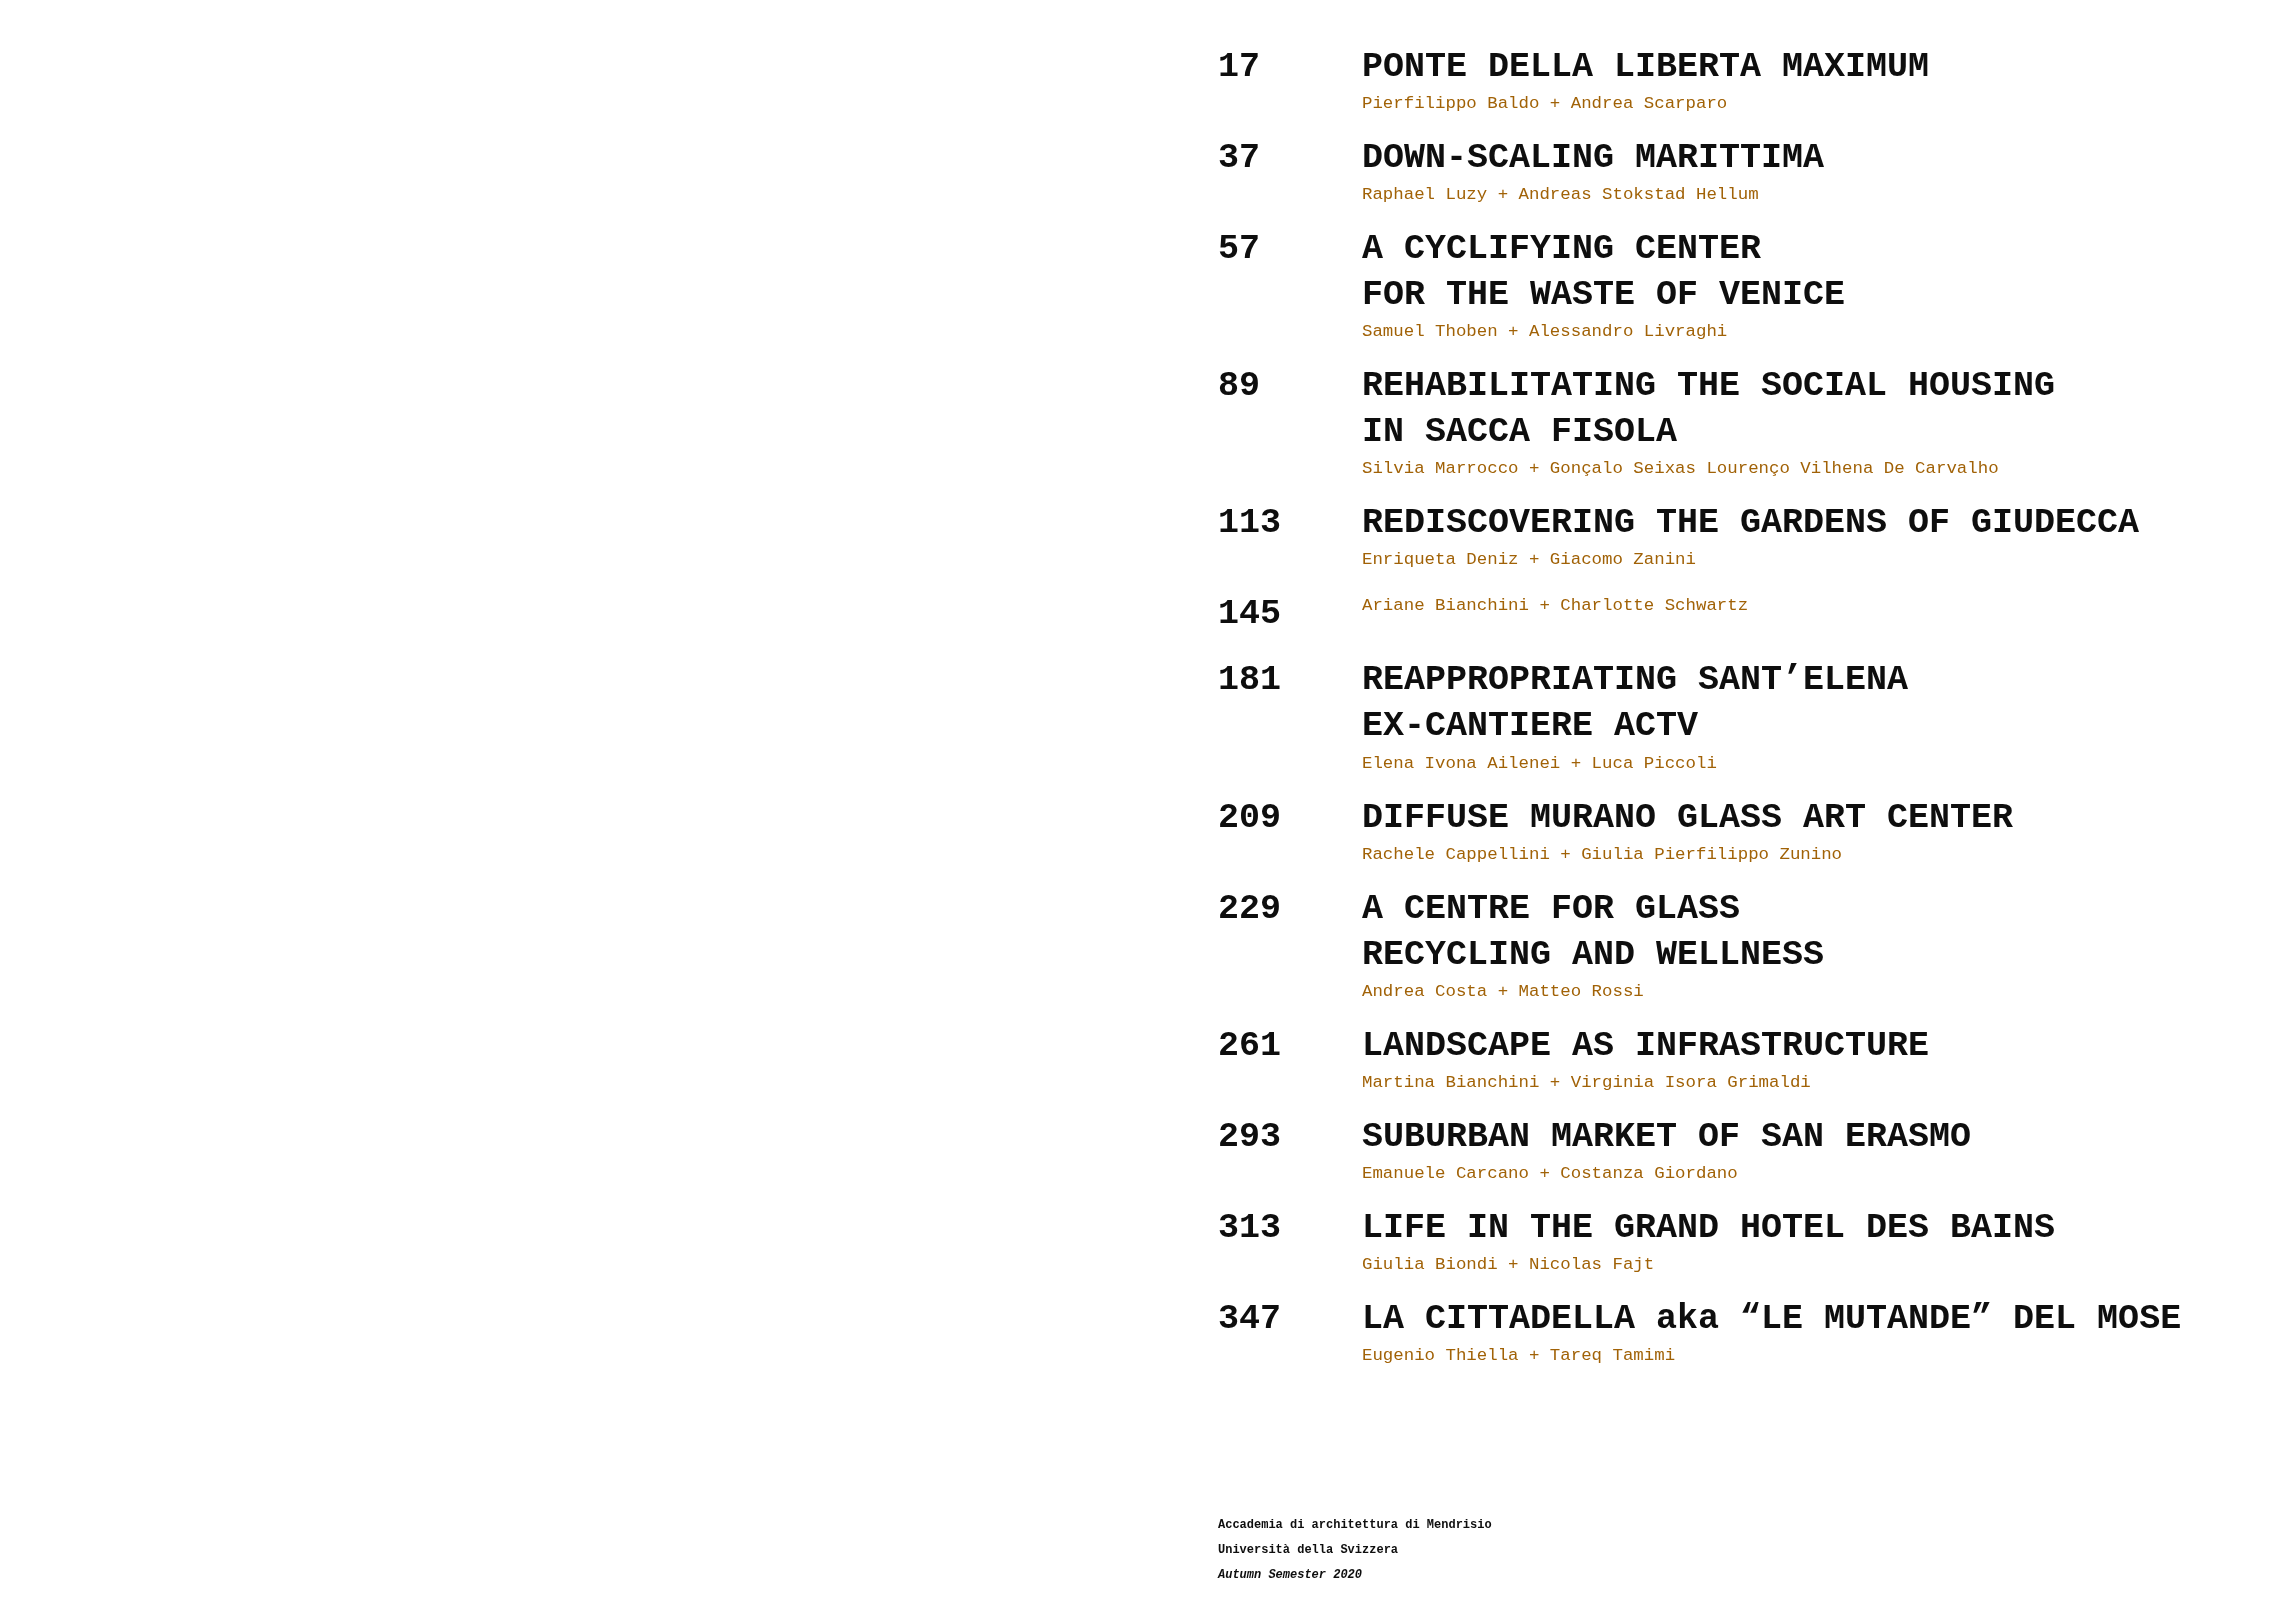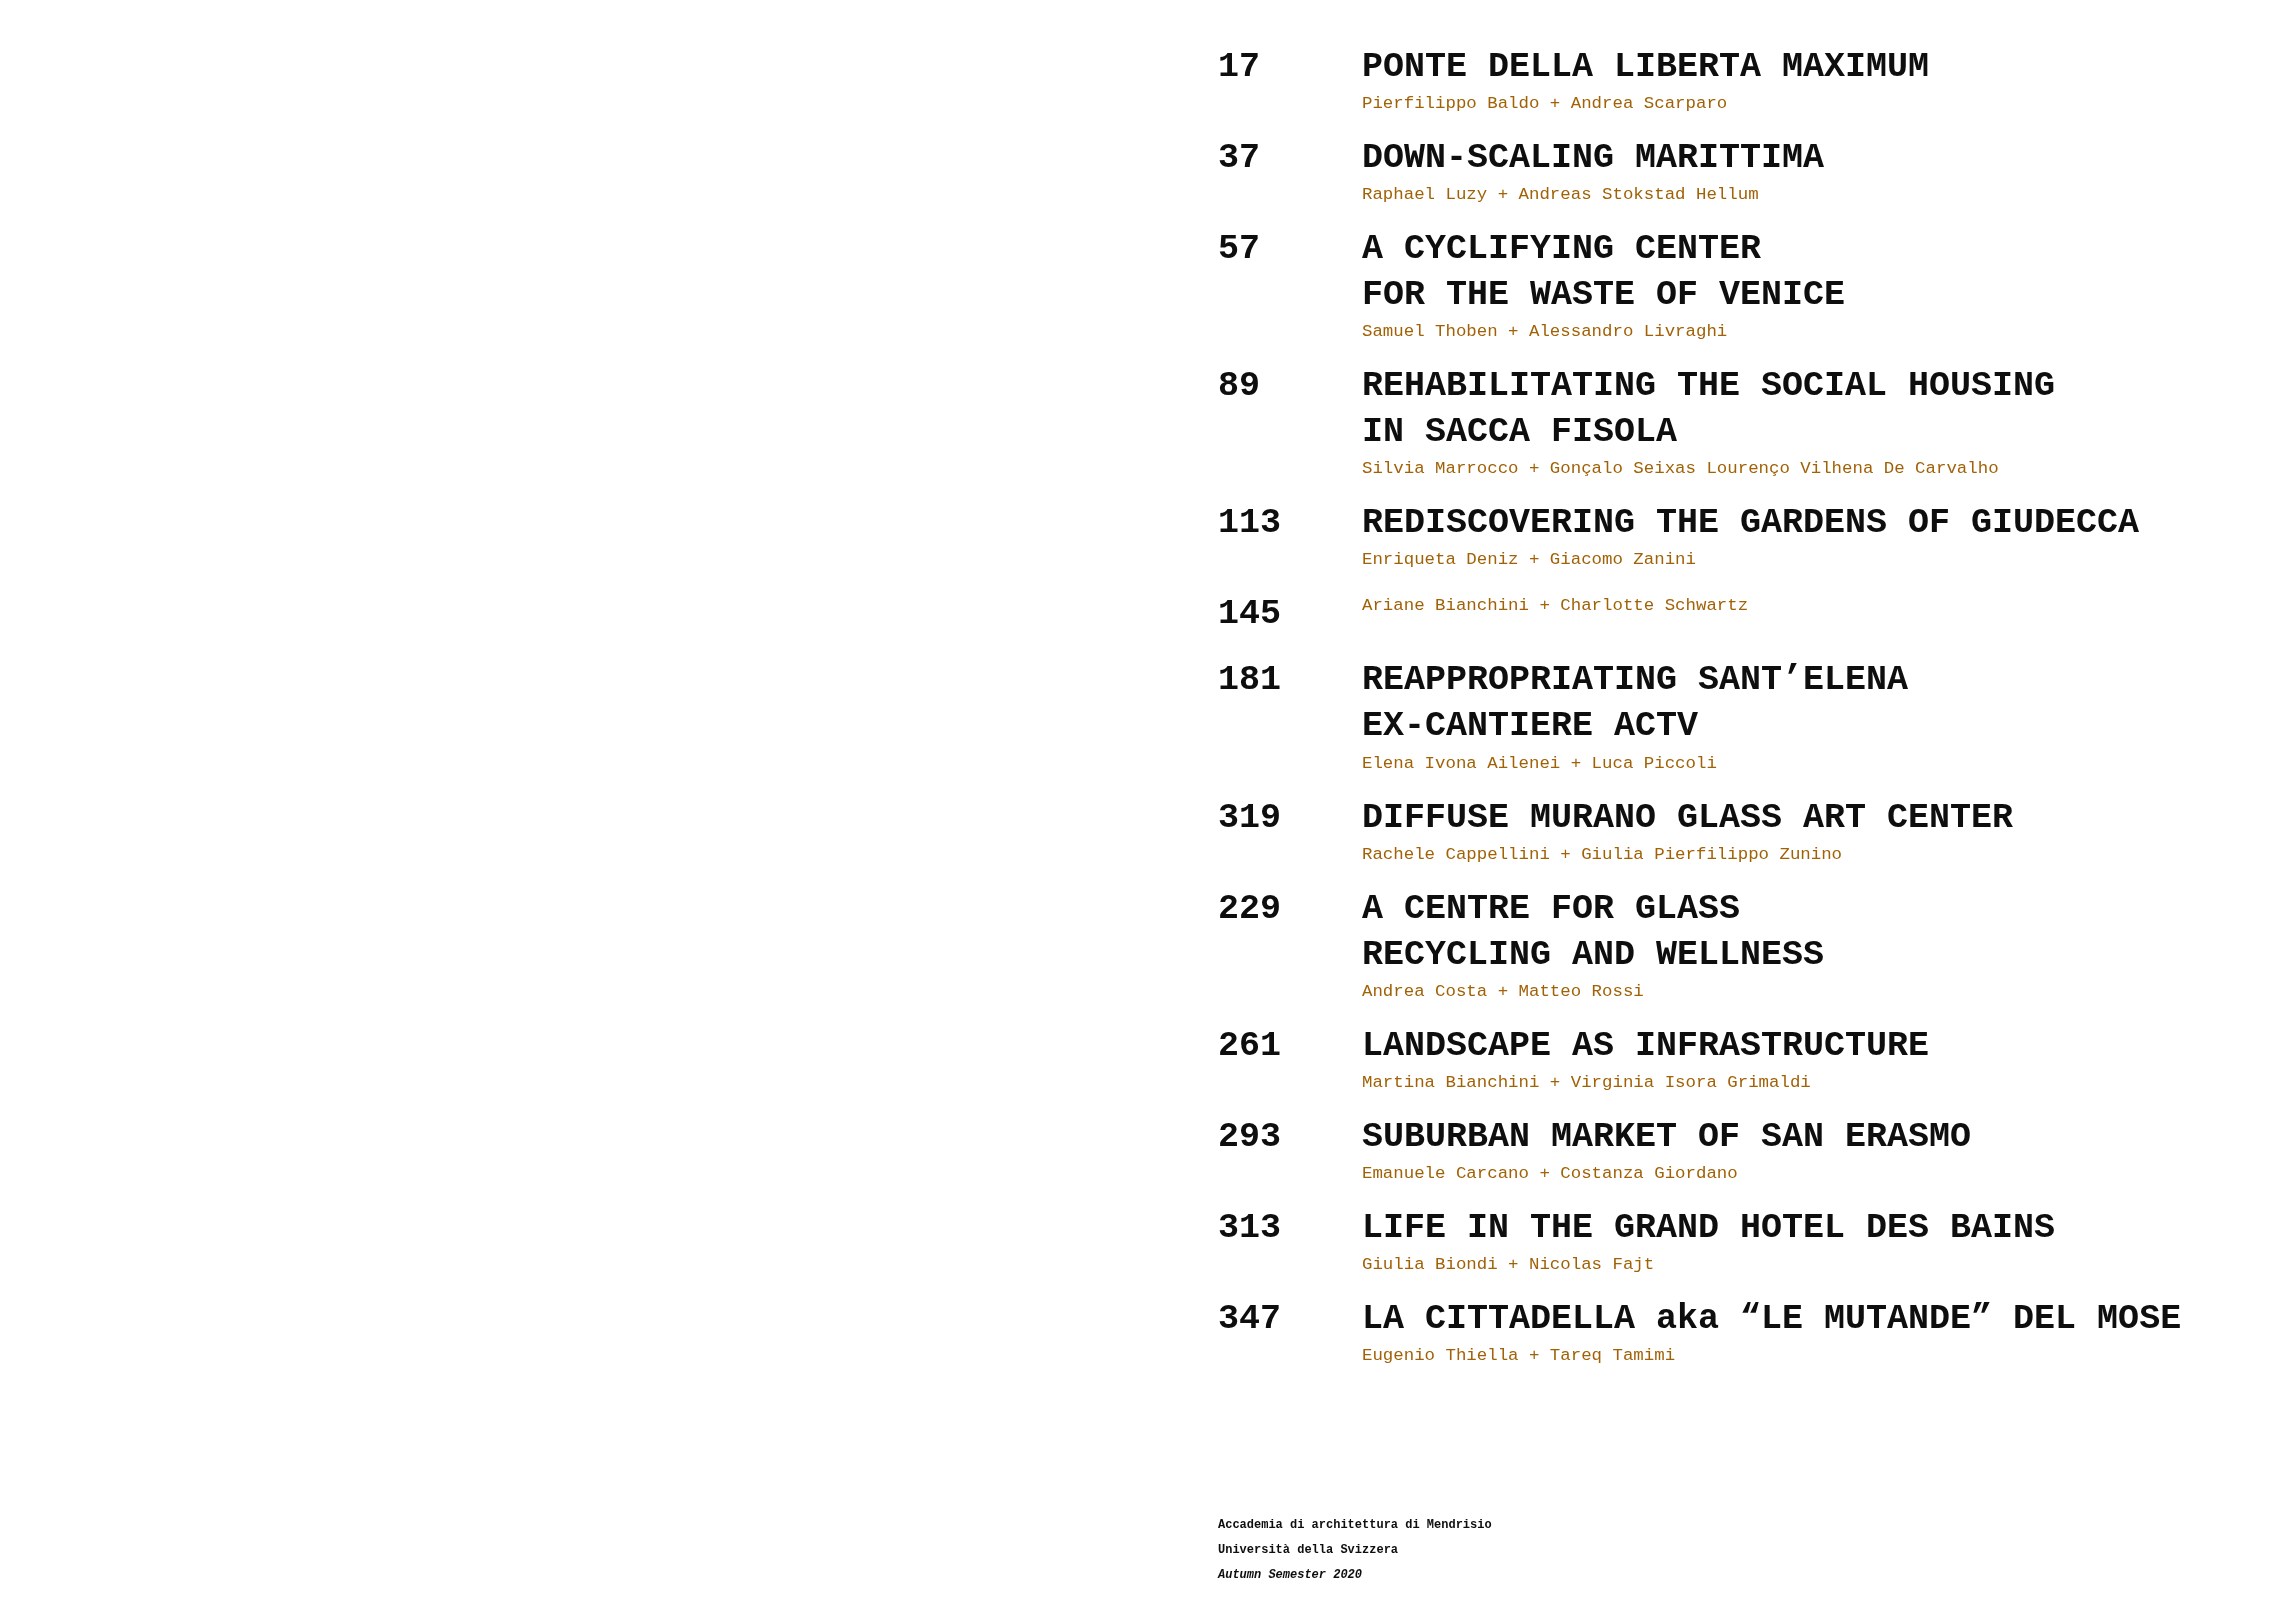--- a/index.html
+++ b/index.html
@@ -120,21 +120,21 @@
     <div class="toc-entry">
       <div class="page-num">181</div>
       <div class="entry-text">
         <div class="entry-title">REAPPROPRIATING SANT’ELENA
 EX-CANTIERE ACTV</div>
         <div class="entry-authors">Elena Ivona Ailenei + Luca Piccoli</div>
       </div>
     </div>
 
     <div class="toc-entry">
-      <div class="page-num">319</div>
+      <div class="page-num">209</div>
       <div class="entry-text">
         <div class="entry-title">DIFFUSE MURANO GLASS ART CENTER</div>
         <div class="entry-authors">Rachele Cappellini + Giulia Pierfilippo Zunino</div>
       </div>
     </div>
 
     <div class="toc-entry">
       <div class="page-num">229</div>
       <div class="entry-text">
         <div class="entry-title">A CENTRE FOR GLASS

